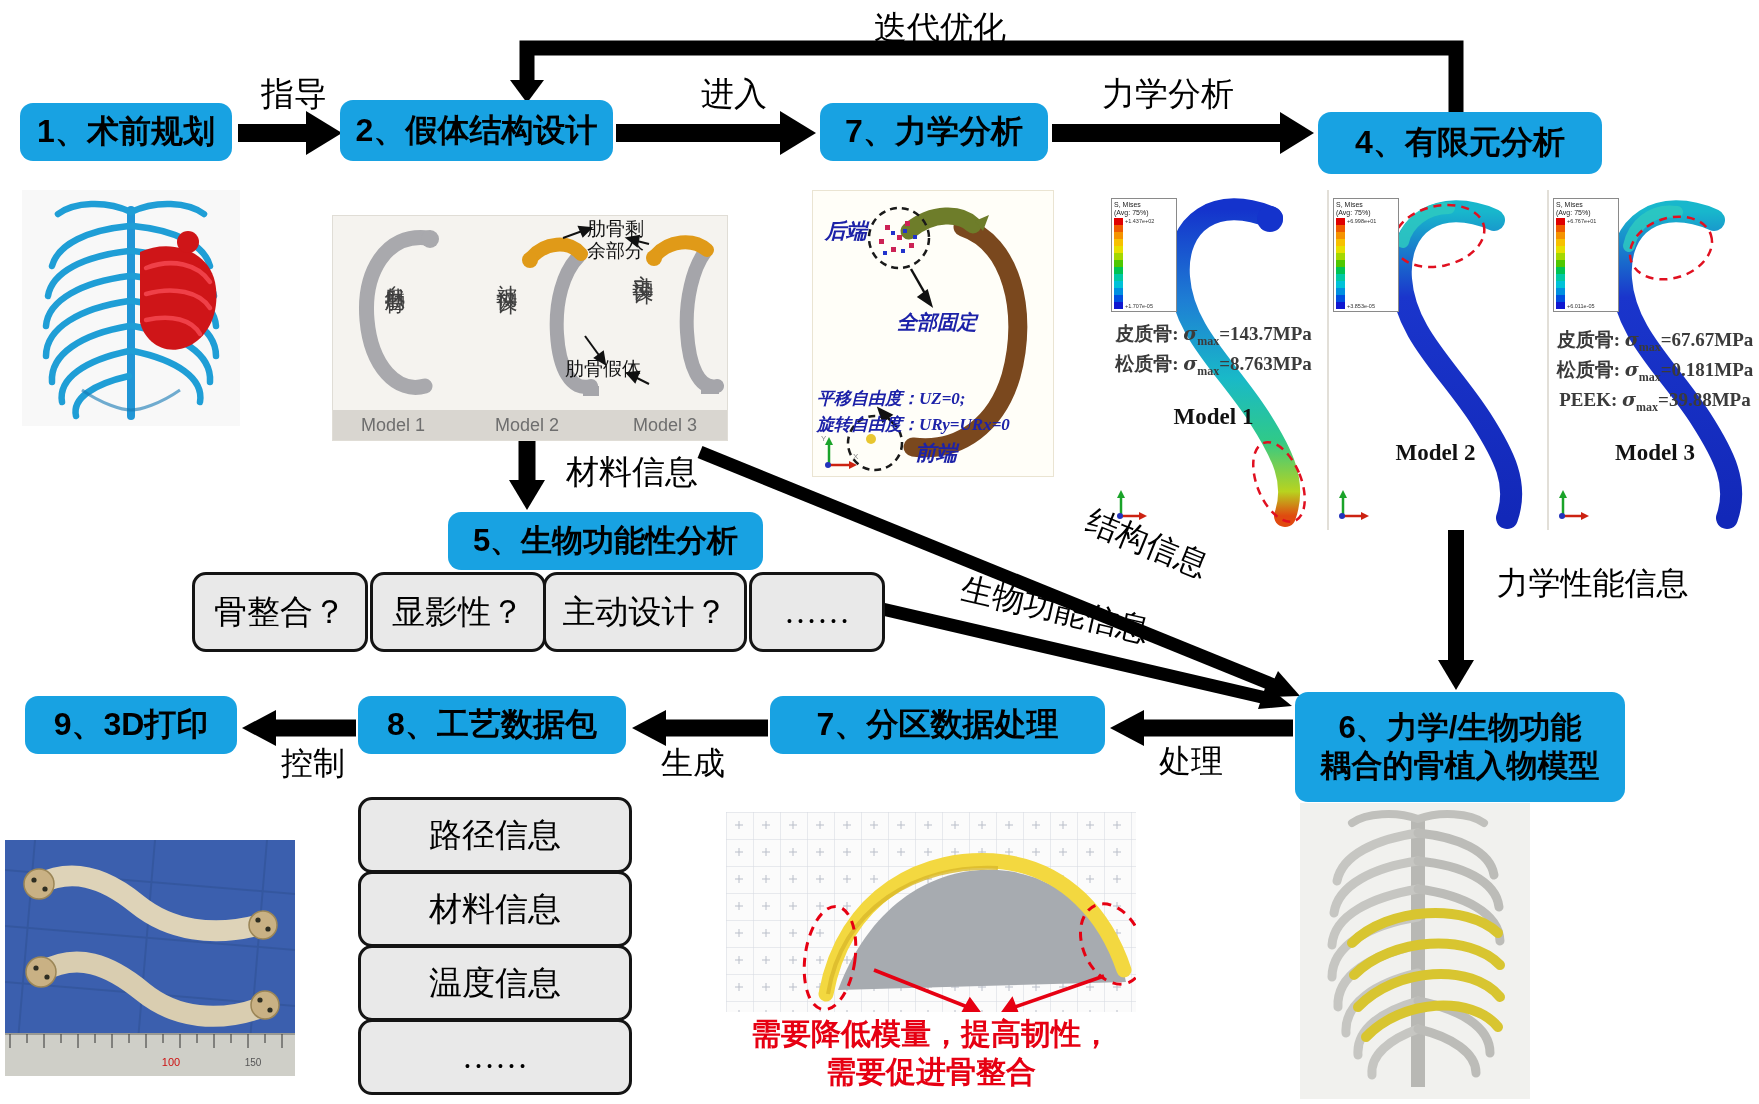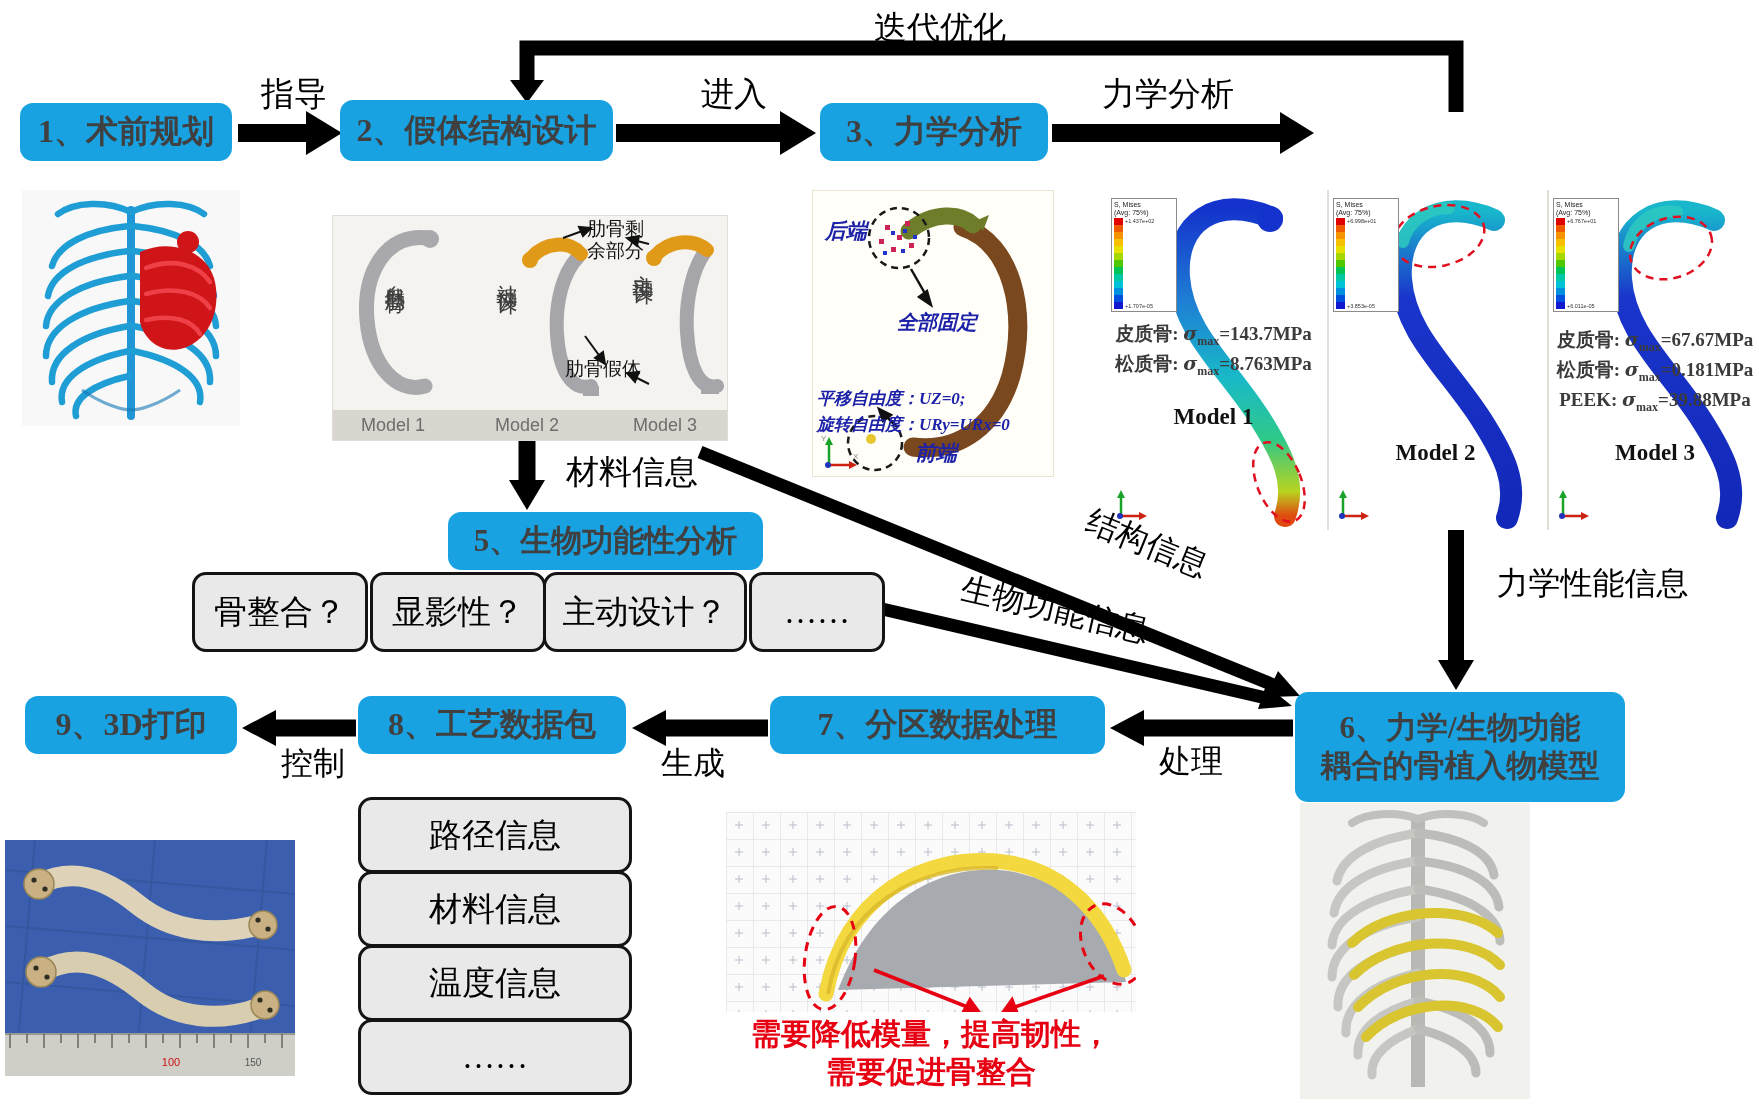--- a/index.html
+++ b/index.html
@@ -1,22 +1,22 @@
 <!DOCTYPE html>
 <html><head>
 <meta charset="utf-8">
 <style>
   html,body{margin:0;padding:0;background:#ffffff;}
   #canvas{position:relative;width:1759px;height:1104px;background:#ffffff;overflow:hidden;
           font-family:"Liberation Sans",sans-serif;}
   .abs{position:absolute;}
   
-  .bbox{position:absolute;background:#18a2e2;color:#404040;border-radius:13px;
+  .bbox{position:absolute;background:#18a2e2;color:#000000;border-radius:13px;
         display:flex;align-items:center;justify-content:center;white-space:nowrap;
-        font-weight:bold;font-size:32px;font-family:Liberation Serif, serif;}
+        font-weight:bold;font-size:32px;font-family:Liberation Sans, sans-serif;}
   .bbox.two{flex-direction:column;line-height:1.22;font-size:31px;}
   
   .elabel{position:absolute;color:#000;font-family:"Liberation Serif","DejaVu Serif",serif;
           font-size:33px;text-align:center;white-space:nowrap;}
   .elabel.rot{transform-origin:center;}
   
   .qbox,.pbox{position:absolute;background:#e9e9e9;border:3px solid #141414;border-radius:14px;
         display:flex;align-items:center;justify-content:center;white-space:nowrap;
         font-family:"Liberation Serif","DejaVu Serif",serif;font-size:33px;color:#000;}
   
@@ -95,23 +95,24 @@
       <polygon points="276,710 276,746 242,728" stroke="none"></polygon>
     </g>
   </svg>
 
   <div class="bbox" style="left:20px;top:103px;width:212px;height:58px">1、术前规划</div>
   <div class="elabel" style="left:248px;top:72px;width:92px">指导</div>
 
   <div class="bbox" style="left:340px;top:100px;width:273px;height:61px">2、假体结构设计</div>
   <div class="elabel" style="left:688px;top:72px;width:92px">进入</div>
 
-  <div class="bbox" style="left:820px;top:103px;width:228px;height:58px">3、力学分析</div>
+  <div class="bbox" style="left:820px;top:103px;width:228px;height:58px">7、力学分析</div>
   <div class="elabel" style="left:1088px;top:72px;width:160px">力学分析</div>
 
+  <div class="bbox" style="left:1318px;top:112px;width:284px;height:62px">4、有限元分析</div>
   <div class="elabel" style="left:845px;top:6px;width:190px">迭代优化</div>
 
   <div class="panel" style="left:22px;top:190px;width:218px;height:236px;background:#f8f8f8;">
     <svg width="218" height="236" viewBox="0 0 218 236">
       <rect x="0" y="0" width="218" height="236" fill="#f8f8f8"></rect>
       <g stroke="#2196d6" stroke-width="8" fill="none" stroke-linecap="round">
         <path d="M109 20 V226"></path>
       </g>
       <g stroke="#1f9ed6" stroke-width="6.5" fill="none" stroke-linecap="round">
         <path d="M107 36 C66 40 36 54 30 76"></path>

